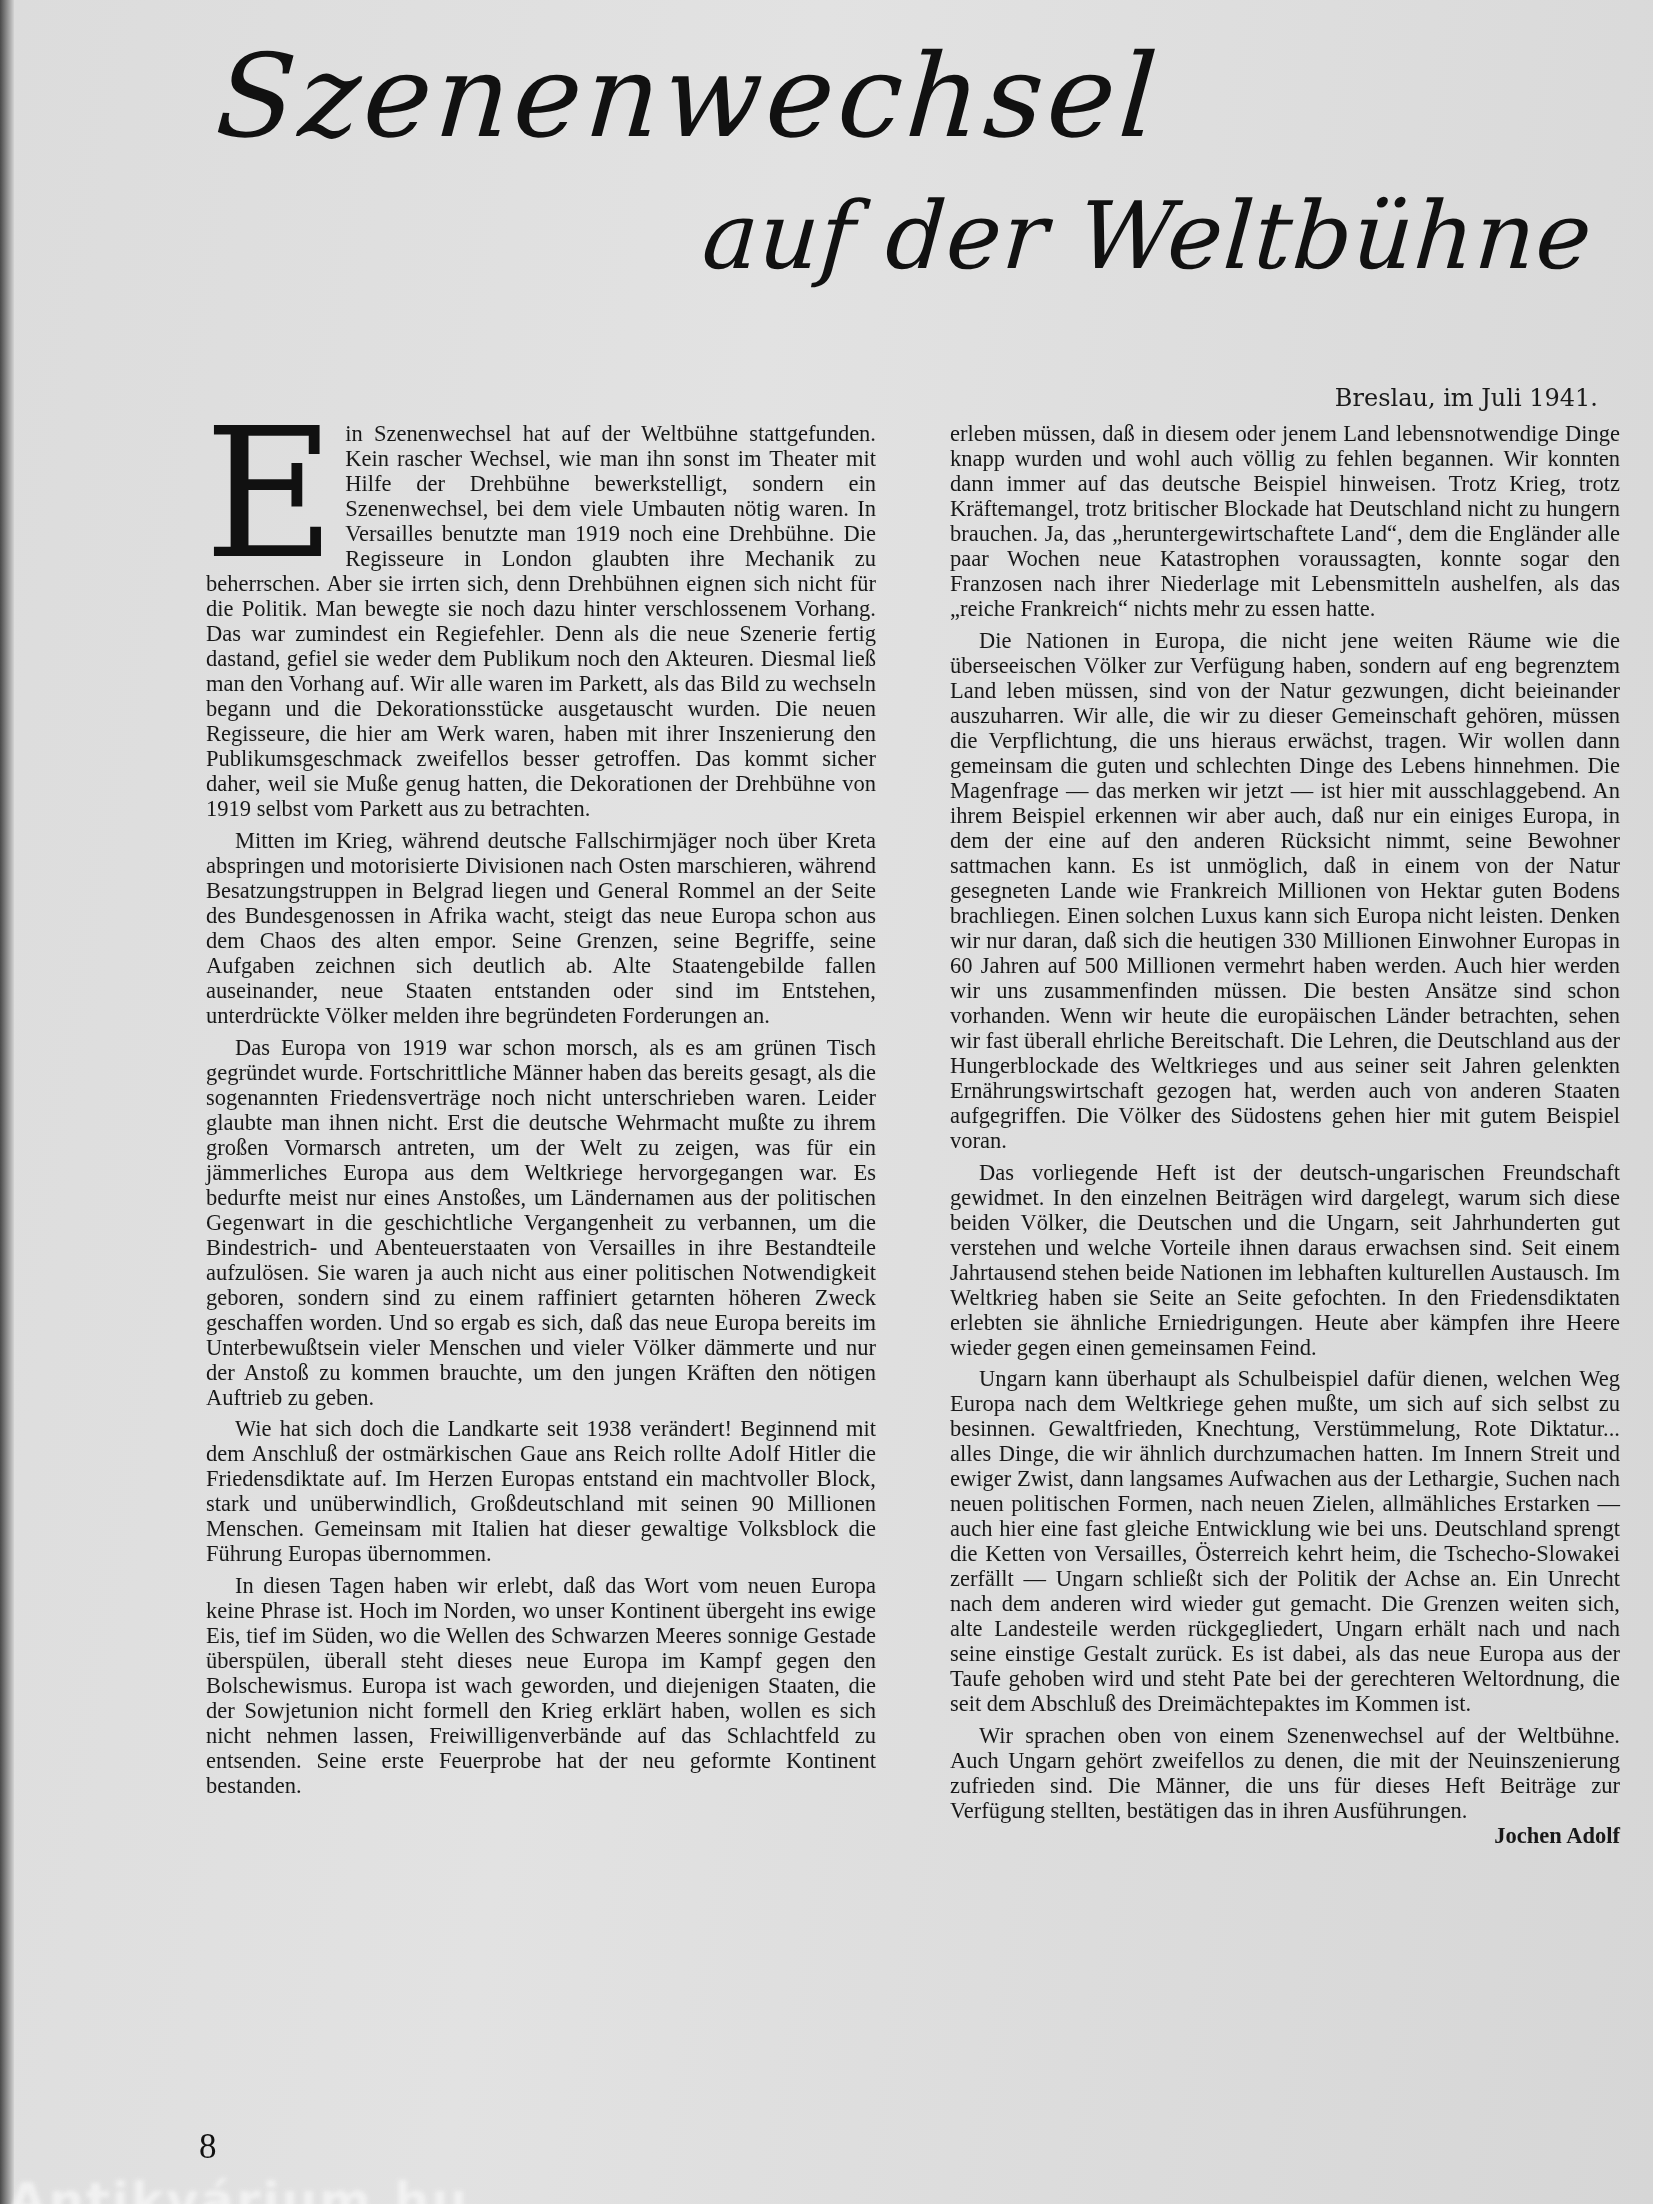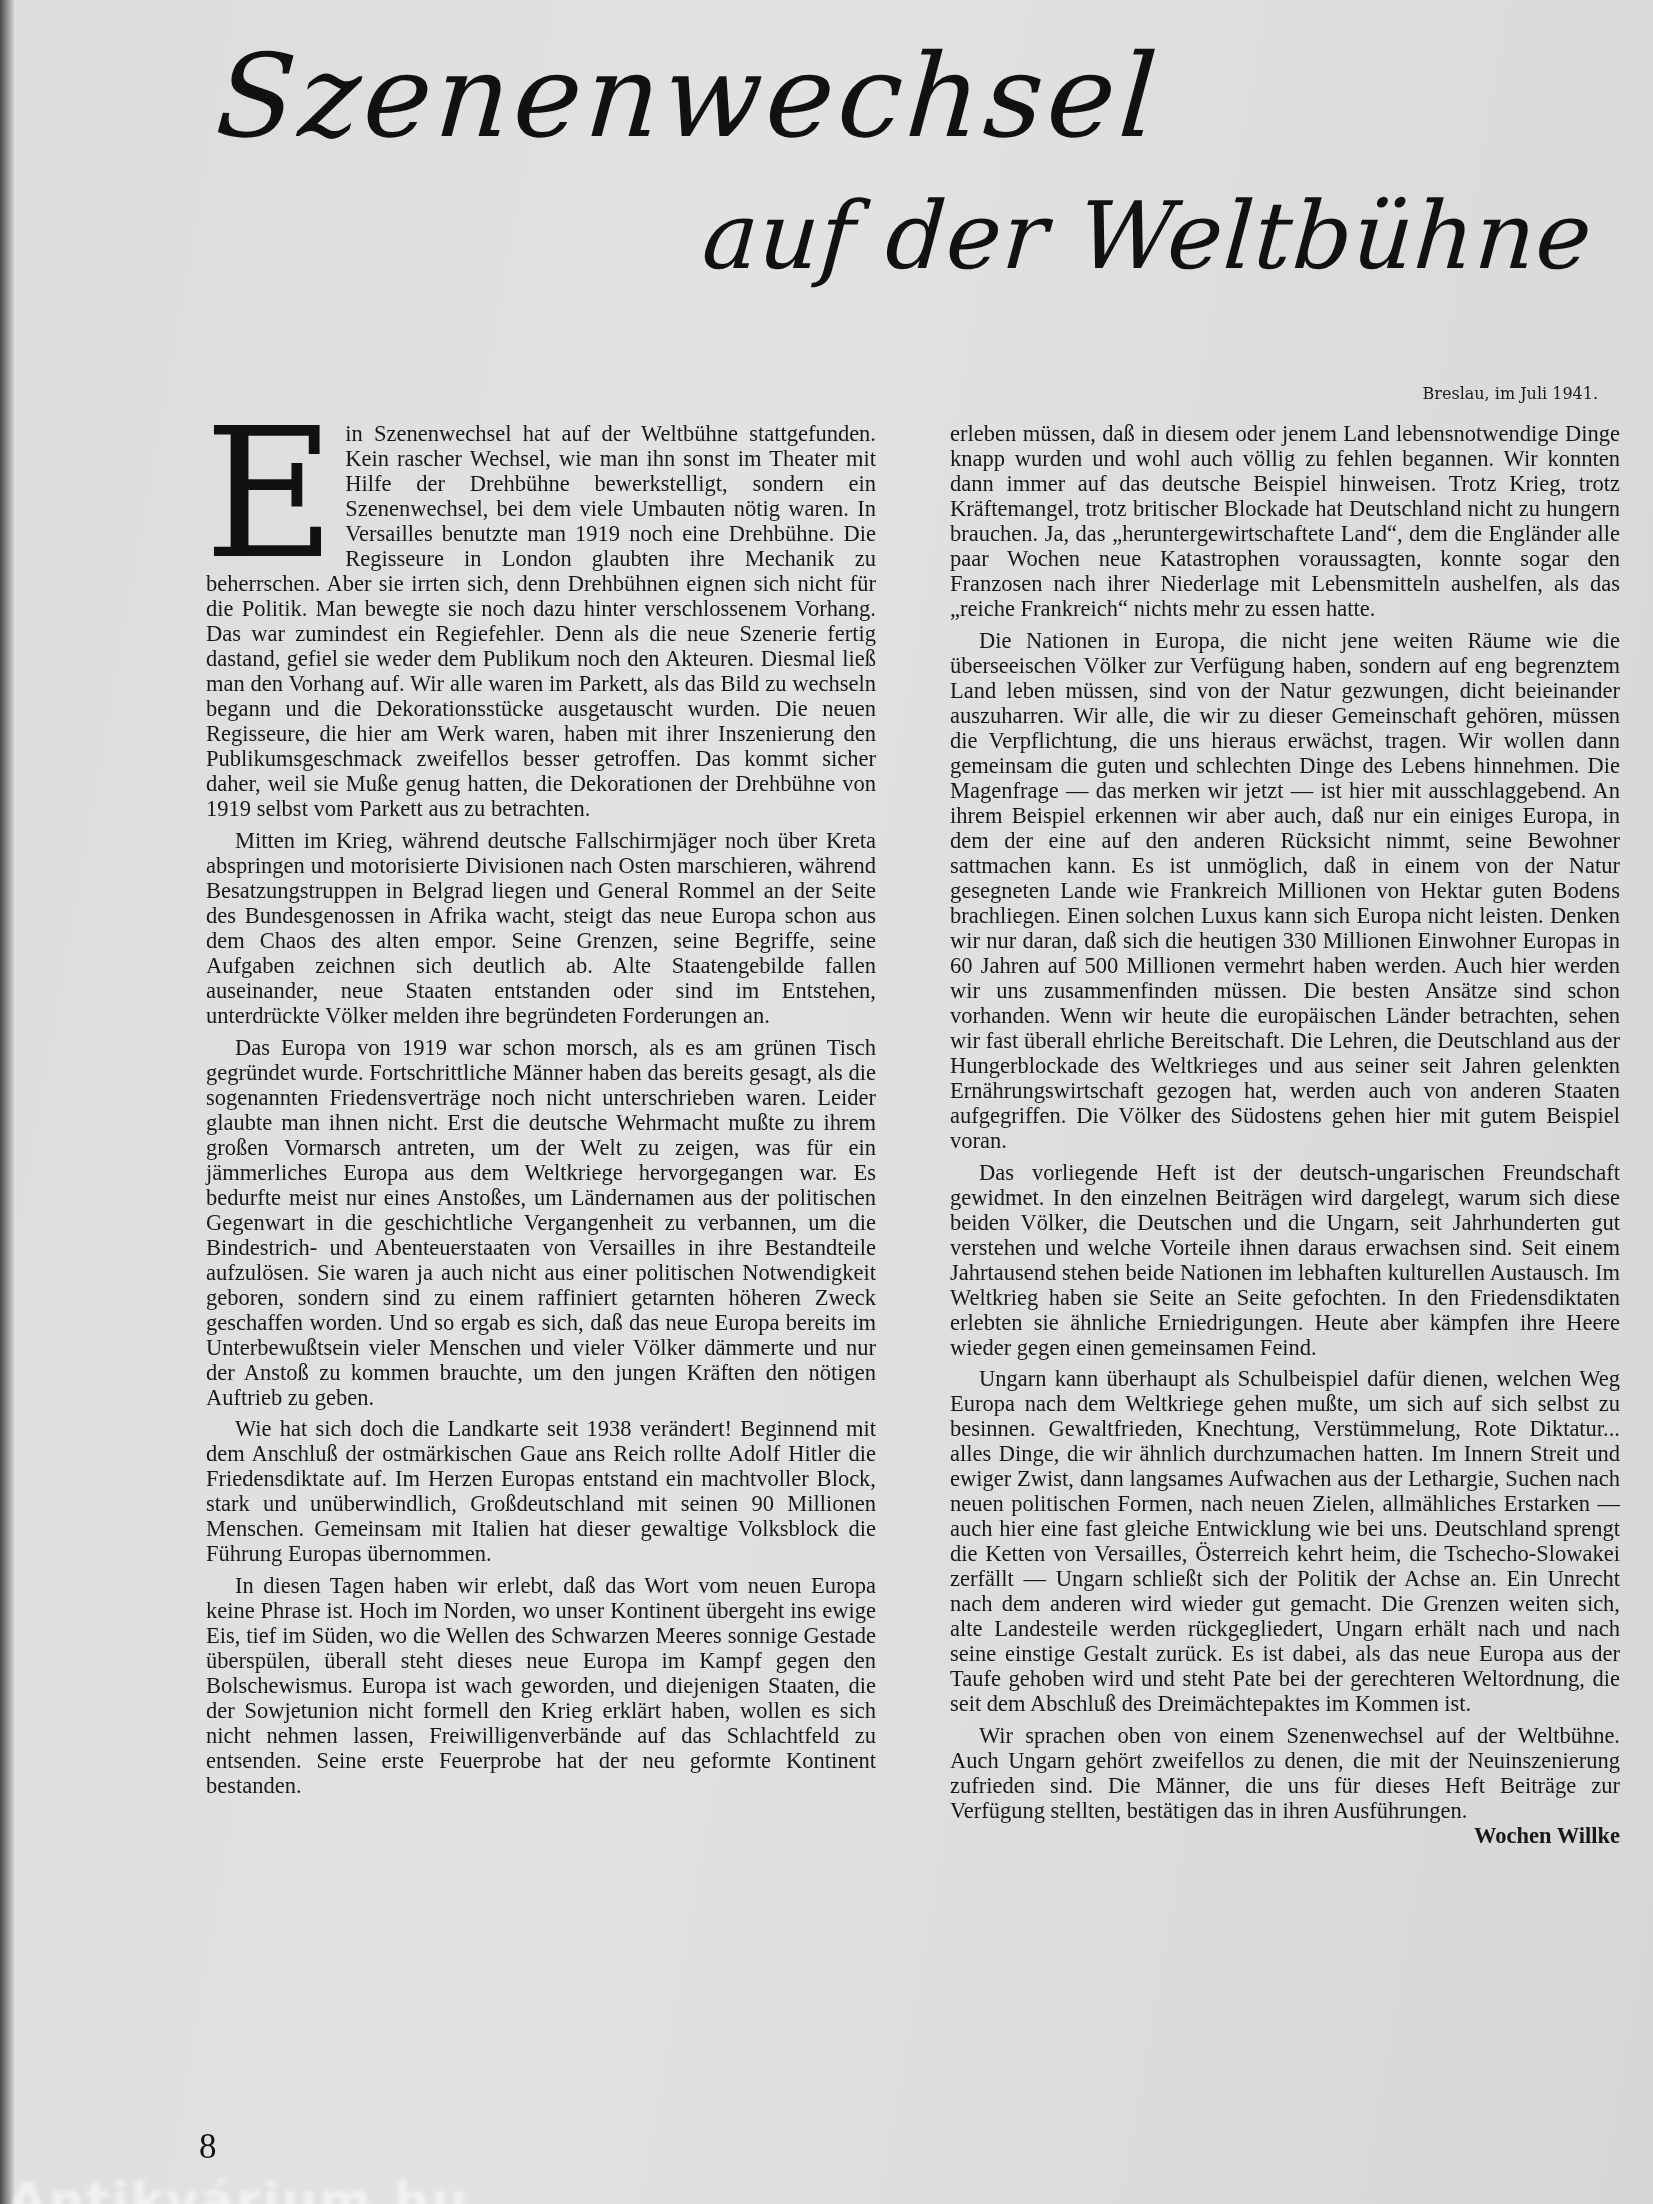--- a/index.html
+++ b/index.html
@@ -25,21 +25,21 @@
     transform: skewX(-4deg);
   }
   .title-line2 {
     position: absolute; left: 703px; top: 182px;
     font-family: "DejaVu Serif", serif; font-style: italic;
     font-size: 93px; letter-spacing: 1px; color: #111;
     transform: skewX(-4deg);
   }
   .dateline {
     position: absolute; right: 56px; top: 384px;
-    font-size: 16px; color: #1a1a1a;
+    font-size: 24px; color: #1a1a1a;
   }
   .column {
     position: absolute; top: 421px;
     width: 670px;
     font-family: "Liberation Serif", "DejaVu Serif", serif;
     font-size: 22.5px; line-height: 25px;
     text-align: justify; hyphens: auto;
     color: #181818;
   }
   .col-left { left: 206px; top: 421px; }
@@ -83,18 +83,18 @@
   <p>Das Europa von 1919 war schon morsch, als es am grünen Tisch gegründet wurde. Fortschrittliche Männer haben das bereits gesagt, als die sogenannten Friedensverträge noch nicht unterschrieben waren. Leider glaubte man ihnen nicht. Erst die deutsche Wehrmacht mußte zu ihrem großen Vormarsch antreten, um der Welt zu zeigen, was für ein jämmerliches Europa aus dem Weltkriege hervorgegangen war. Es bedurfte meist nur eines Anstoßes, um Ländernamen aus der politischen Gegenwart in die geschichtliche Vergangenheit zu verbannen, um die Bindestrich- und Abenteuerstaaten von Versailles in ihre Bestandteile aufzulösen. Sie waren ja auch nicht aus einer politischen Notwendigkeit geboren, sondern sind zu einem raffiniert getarnten höheren Zweck geschaffen worden. Und so ergab es sich, daß das neue Europa bereits im Unterbewußtsein vieler Menschen und vieler Völker dämmerte und nur der Anstoß zu kommen brauchte, um den jungen Kräften den nötigen Auftrieb zu geben.</p>
   <p>Wie hat sich doch die Landkarte seit 1938 verändert! Beginnend mit dem Anschluß der ostmärkischen Gaue ans Reich rollte Adolf Hitler die Friedensdiktate auf. Im Herzen Europas entstand ein machtvoller Block, stark und unüberwindlich, Großdeutschland mit seinen 90 Millionen Menschen. Gemeinsam mit Italien hat dieser gewaltige Volksblock die Führung Europas übernommen.</p>
   <p>In diesen Tagen haben wir erlebt, daß das Wort vom neuen Europa keine Phrase ist. Hoch im Norden, wo unser Kontinent übergeht ins ewige Eis, tief im Süden, wo die Wellen des Schwarzen Meeres sonnige Gestade überspülen, überall steht dieses neue Europa im Kampf gegen den Bolschewismus. Europa ist wach geworden, und diejenigen Staaten, die der Sowjetunion nicht formell den Krieg erklärt haben, wollen es sich nicht nehmen lassen, Freiwilligenverbände auf das Schlachtfeld zu entsenden. Seine erste Feuerprobe hat der neu geformte Kontinent bestanden.</p>
 </div>
 
 <div class="column col-right">
   <p class="first">erleben müssen, daß in diesem oder jenem Land lebensnotwendige Dinge knapp wurden und wohl auch völlig zu fehlen begannen. Wir konnten dann immer auf das deutsche Beispiel hinweisen. Trotz Krieg, trotz Kräftemangel, trotz britischer Blockade hat Deutschland nicht zu hungern brauchen. Ja, das „heruntergewirtschaftete Land“, dem die Engländer alle paar Wochen neue Katastrophen voraussagten, konnte sogar den Franzosen nach ihrer Niederlage mit Lebensmitteln aushelfen, als das „reiche Frankreich“ nichts mehr zu essen hatte.</p>
   <p>Die Nationen in Europa, die nicht jene weiten Räume wie die überseeischen Völker zur Verfügung haben, sondern auf eng begrenztem Land leben müssen, sind von der Natur gezwungen, dicht beieinander auszuharren. Wir alle, die wir zu dieser Gemeinschaft gehören, müssen die Verpflichtung, die uns hieraus erwächst, tragen. Wir wollen dann gemeinsam die guten und schlechten Dinge des Lebens hinnehmen. Die Magenfrage — das merken wir jetzt — ist hier mit ausschlaggebend. An ihrem Beispiel erkennen wir aber auch, daß nur ein einiges Europa, in dem der eine auf den anderen Rücksicht nimmt, seine Bewohner sattmachen kann. Es ist unmöglich, daß in einem von der Natur gesegneten Lande wie Frankreich Millionen von Hektar guten Bodens brachliegen. Einen solchen Luxus kann sich Europa nicht leisten. Denken wir nur daran, daß sich die heutigen 330 Millionen Einwohner Europas in 60 Jahren auf 500 Millionen vermehrt haben werden. Auch hier werden wir uns zusammenfinden müssen. Die besten Ansätze sind schon vorhanden. Wenn wir heute die europäischen Länder betrachten, sehen wir fast überall ehrliche Bereitschaft. Die Lehren, die Deutschland aus der Hungerblockade des Weltkrieges und aus seiner seit Jahren gelenkten Ernährungswirtschaft gezogen hat, werden auch von anderen Staaten aufgegriffen. Die Völker des Südostens gehen hier mit gutem Beispiel voran.</p>
   <p>Das vorliegende Heft ist der deutsch-ungarischen Freundschaft gewidmet. In den einzelnen Beiträgen wird dargelegt, warum sich diese beiden Völker, die Deutschen und die Ungarn, seit Jahrhunderten gut verstehen und welche Vorteile ihnen daraus erwachsen sind. Seit einem Jahrtausend stehen beide Nationen im lebhaften kulturellen Austausch. Im Weltkrieg haben sie Seite an Seite gefochten. In den Friedensdiktaten erlebten sie ähnliche Erniedrigungen. Heute aber kämpfen ihre Heere wieder gegen einen gemeinsamen Feind.</p>
   <p>Ungarn kann überhaupt als Schulbeispiel dafür dienen, welchen Weg Europa nach dem Weltkriege gehen mußte, um sich auf sich selbst zu besinnen. Gewaltfrieden, Knechtung, Verstümmelung, Rote Diktatur... alles Dinge, die wir ähnlich durchzumachen hatten. Im Innern Streit und ewiger Zwist, dann langsames Aufwachen aus der Lethargie, Suchen nach neuen politischen Formen, nach neuen Zielen, allmähliches Erstarken — auch hier eine fast gleiche Entwicklung wie bei uns. Deutschland sprengt die Ketten von Versailles, Österreich kehrt heim, die Tschecho-Slowakei zerfällt — Ungarn schließt sich der Politik der Achse an. Ein Unrecht nach dem anderen wird wieder gut gemacht. Die Grenzen weiten sich, alte Landesteile werden rückgegliedert, Ungarn erhält nach und nach seine einstige Gestalt zurück. Es ist dabei, als das neue Europa aus der Taufe gehoben wird und steht Pate bei der gerechteren Weltordnung, die seit dem Abschluß des Dreimächtepaktes im Kommen ist.</p>
-  <p><span>Wir sprachen oben von einem Szenenwechsel auf der Weltbühne. Auch Ungarn gehört zweifellos zu denen, die mit der Neuinszenierung zufrieden sind. Die Männer, die uns für dieses Heft Beiträge zur Verfügung stellten, bestätigen das in ihren Ausführungen.</span><span class="signature">Wochen Willke</span></p>
+  <p><span>Wir sprachen oben von einem Szenenwechsel auf der Weltbühne. Auch Ungarn gehört zweifellos zu denen, die mit der Neuinszenierung zufrieden sind. Die Männer, die uns für dieses Heft Beiträge zur Verfügung stellten, bestätigen das in ihren Ausführungen.</span><span class="signature">Jochen Adolf</span></p>
 </div>
 
 <div class="page-number">8</div>
 <div class="watermark">Antikvárium.hu</div>
 
 
 </body></html>

